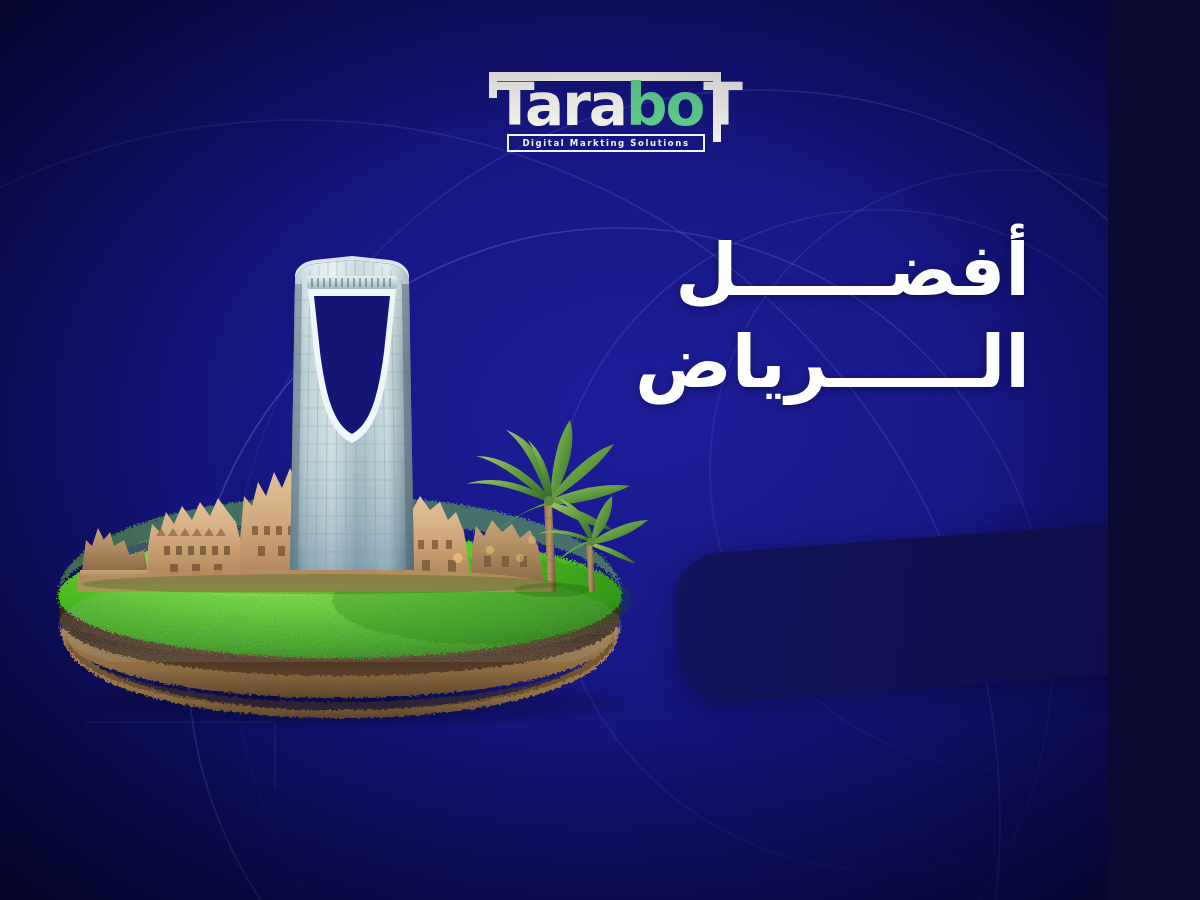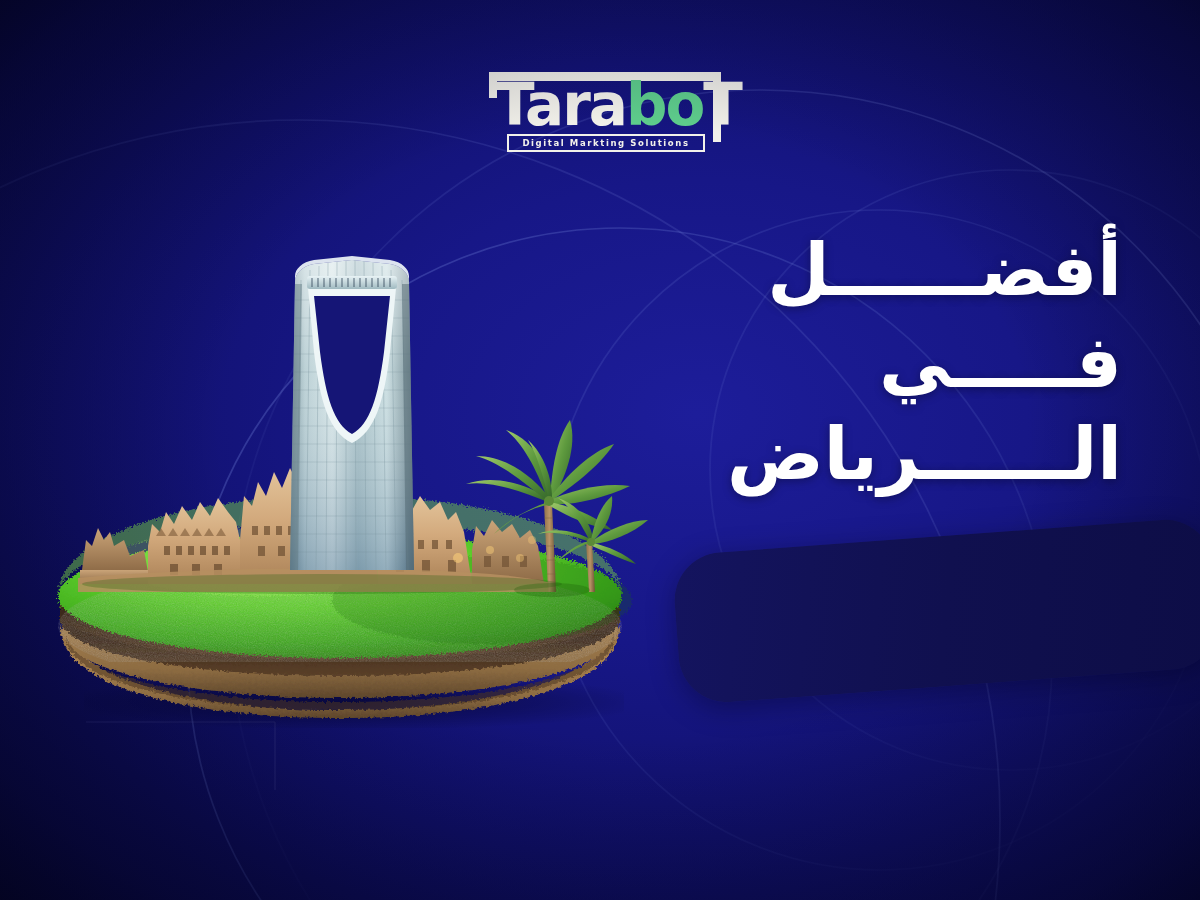--- a/index.html
+++ b/index.html
@@ -4,21 +4,21 @@
 <style>
   * { margin:0; padding:0; box-sizing:border-box; }
   html,body { background:#0a0a33; }
   body {
     width:1200px; height:900px; overflow:hidden; position:relative;
     font-family:"DejaVu Sans","Liberation Sans",sans-serif;
   }
 
   
   #poster {
-    position:absolute; inset:0; width:1200px; height:900px; overflow:hidden;
+    position:absolute; inset:0; width:1108px; height:900px; overflow:hidden;
     background:
       radial-gradient(ellipse 1100px 780px at 58% 46%, #1d1d9a 0%, #171787 30%, #10106a 58%, #0a0a4e 80%, #060637 100%),
       linear-gradient(135deg,#0b0b46 0%,#161689 50%,#07073a 100%);
   }
   
   .vignette{
     position:absolute; inset:0; pointer-events:none;
     background:radial-gradient(ellipse 900px 680px at 52% 48%, rgba(0,0,0,0) 45%, rgba(3,3,30,.55) 85%, rgba(2,2,22,.8) 100%);
   }
 
@@ -148,21 +148,20 @@
         <span class="seg-a">T</span>
     </div>
 
     <div class="logo-tag-box">
       <span class="logo-tag">Digital Markting Solutions</span>
     </div>
   </div>
 
   <div class="headline">
     <div class="hl-line">أفضــــــل</div>
-    <div class="hl-line">فـــــي</div>
     <div class="hl-line">الــــــرياض</div>
   </div>
 
   <div class="scene-shadow"></div>
 
   <div class="scene">
   <svg viewBox="0 0 600 460" aria-hidden="true">
     <defs>
 
       <linearGradient id="towerG" x1="0" y1="0" x2="1" y2="0">

